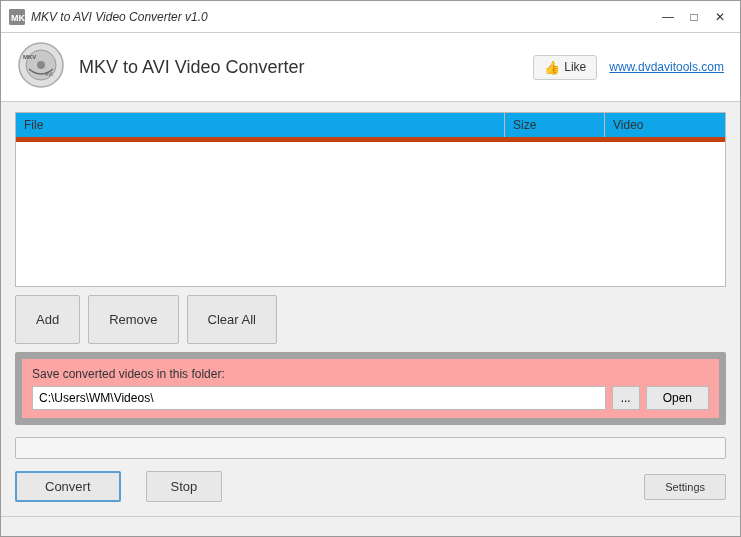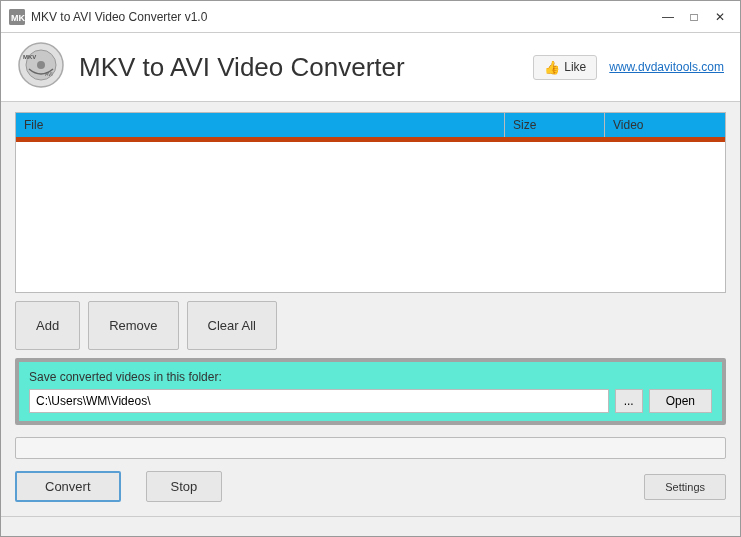--- a/index.html
+++ b/index.html
@@ -36,20 +36,21 @@
       border-radius: 2px;
       font-size: 10px;
       display: flex; align-items: center; justify-content: center;
       color: white;
       font-weight: bold;
     }
     .titlebar-title {
       flex: 1;
       font-size: 12px;
       color: #333;
+      font-style: italic;
     }
     .titlebar-controls {
       display: flex;
       gap: 2px;
     }
     .titlebar-btn {
       width: 24px;
       height: 20px;
       border: none;
       background: transparent;
@@ -71,21 +72,21 @@
       display: flex;
       align-items: center;
       gap: 10px;
     }
     .app-logo {
       width: 52px;
       height: 52px;
       position: relative;
     }
     .app-title-text {
-      font-size: 26px;
+      font-size: 18px;
       font-weight: 300;
       color: #333;
     }
     .header-right {
       display: flex;
       align-items: center;
       gap: 12px;
     }
     .like-btn {
       border: 1px solid #ccc;
@@ -148,22 +149,22 @@
       padding: 16px 20px;
       border: 1px solid #bbb;
       background: #e8e8e8;
       cursor: pointer;
       font-size: 13px;
       border-radius: 2px;
       color: #333;
     }
 
     .save-section {
-      background: #5eead4;
-      border: 4px solid #a3a3a3;
+      background: #fca5a5;
+      border: 7px solid #a3a3a3;
       border-radius: 2px;
       padding: 8px 10px;
     }
     .save-label {
       font-size: 12px;
       color: #333;
       margin-bottom: 5px;
     }
     .save-row {
       display: flex;

